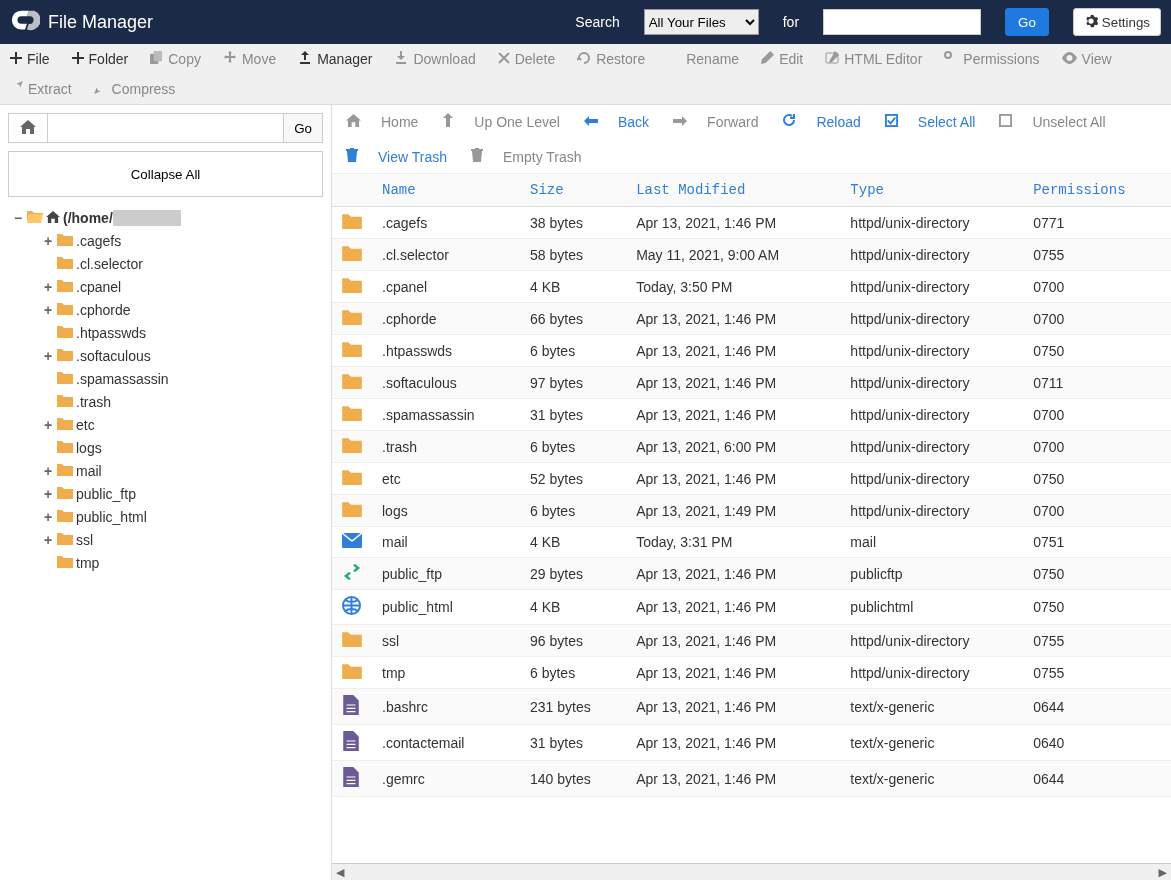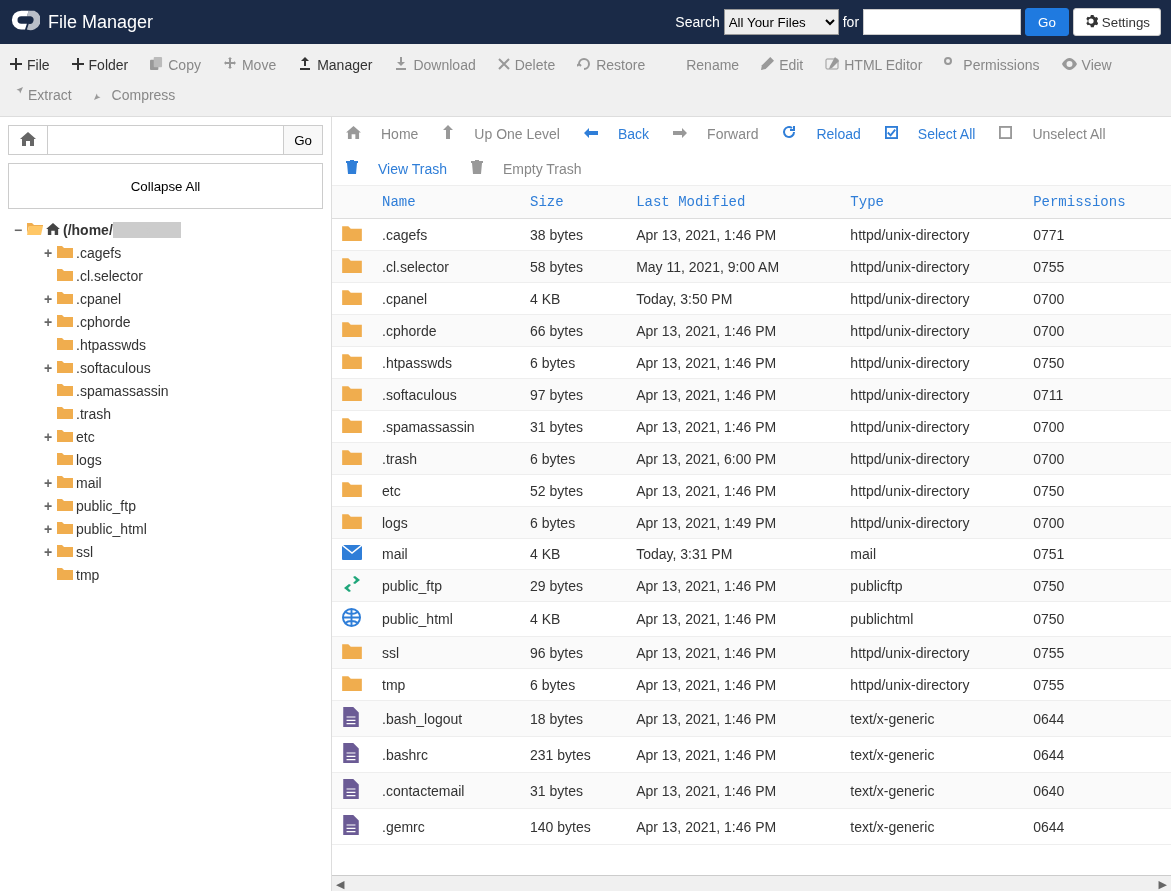--- a/index.html
+++ b/index.html
@@ -1,27 +1,27 @@
 <!DOCTYPE html>
 <html><head>
 <meta charset="utf-8">
 <style>
 * { box-sizing: border-box; margin: 0; padding: 0; }
 body { font-family: "Helvetica Neue", Arial, sans-serif; font-size: 14px; color: #333; background: #fff; width: 1171px; }
 .header { background: #1a2a47; color: #fff; display: flex; align-items: center; height: 44px; padding: 8px 10px; }
 .logo-area { display: flex; align-items: center; gap: 8px; font-size: 18px; }
 .logo-icon { width: 30px; height: 30px; }
 .spacer { flex: 1; }
-.search-area { display: flex; align-items: center; gap: 4px; }
+.search-area { display: flex; align-items: center; gap: 24px; }
 .search-area label { color: #fff; }
 .search-select { height: 26px; width: 115px; background:#eee; border:1px solid #999; }
 .search-input { height: 26px; width: 158px; border: 1px solid #ccc; padding: 0 6px; background: #fff; }
 .go-btn { background: #1f7ae0; color: #fff; border: 1px solid #1f7ae0; border-radius: 3px; height: 28px; padding: 0 12px; cursor: pointer; }
 .settings-btn { background: #fff; color: #333; border: 1px solid #ccc; border-radius: 3px; height: 28px; padding: 0 10px; cursor: pointer; display: flex; align-items: center; gap: 4px; }
-.toolbar { background: #f0f0f0; border-bottom: 1px solid #ddd; padding: 6px 10px; display: flex; flex-wrap: wrap; gap: 0 22px; }
+.toolbar { background: #f0f0f0; border-bottom: 1px solid #ddd; padding: 0 10px; display: flex; flex-wrap: wrap; gap: 0 22px; }
 .tb-btn { color: #888; display: flex; align-items: center; gap: 5px; cursor: pointer; height: 30px; }
 .tb-btn.dark { color: #333; }
 .tb-btn svg, .nav-btn svg { flex-shrink: 0; }
 .content { display: flex; height: 775px; }
 .sidebar { width: 332px; border-right: 1px solid #ddd; padding: 8px; overflow: auto; }
 .side-top { display: flex; margin-bottom: 8px; }
 .home-btn { width: 40px; height: 30px; border: 1px solid #ccc; display: flex; align-items: center; justify-content: center; cursor: pointer; }
 .path-input { flex: 1; height: 30px; border: 1px solid #ccc; border-left: none; padding: 0 6px; }
 .side-go { height: 30px; border: 1px solid #ccc; border-left: none; padding: 0 10px; background: #f8f8f8; cursor: pointer; }
 .collapse-btn { width: 100%; height: 46px; border: 1px solid #ccc; background: #fff; cursor: pointer; margin-bottom: 10px; }
@@ -527,31 +527,20 @@
               <td>6 bytes</td>
               <td>Apr 13, 2021, 1:46 PM</td>
               <td>httpd/unix-directory</td>
               <td>0755</td>
             </tr>
             <tr>
               <td class="file-icon"><svg width="18" height="20" viewBox="0 0 14 18" fill="#6b5b95">
                   <path d="M0 0h9l5 5v13H0z"></path>
                   <path d="M3 9h8M3 12h8M3 15h8" stroke="#fff" stroke-width="1"></path>
                 </svg></td>
-              <td>.bash_logout</td>
-              <td>18 bytes</td>
-              <td>Apr 13, 2021, 1:46 PM</td>
-              <td>text/x-generic</td>
-              <td>0644</td>
-            </tr>
-            <tr>
-              <td class="file-icon"><svg width="18" height="20" viewBox="0 0 14 18" fill="#6b5b95">
-                  <path d="M0 0h9l5 5v13H0z"></path>
-                  <path d="M3 9h8M3 12h8M3 15h8" stroke="#fff" stroke-width="1"></path>
-                </svg></td>
               <td>.bashrc</td>
               <td>231 bytes</td>
               <td>Apr 13, 2021, 1:46 PM</td>
               <td>text/x-generic</td>
               <td>0644</td>
             </tr>
             <tr>
               <td class="file-icon"><svg width="18" height="20" viewBox="0 0 14 18" fill="#6b5b95">
                   <path d="M0 0h9l5 5v13H0z"></path>
                   <path d="M3 9h8M3 12h8M3 15h8" stroke="#fff" stroke-width="1"></path>

